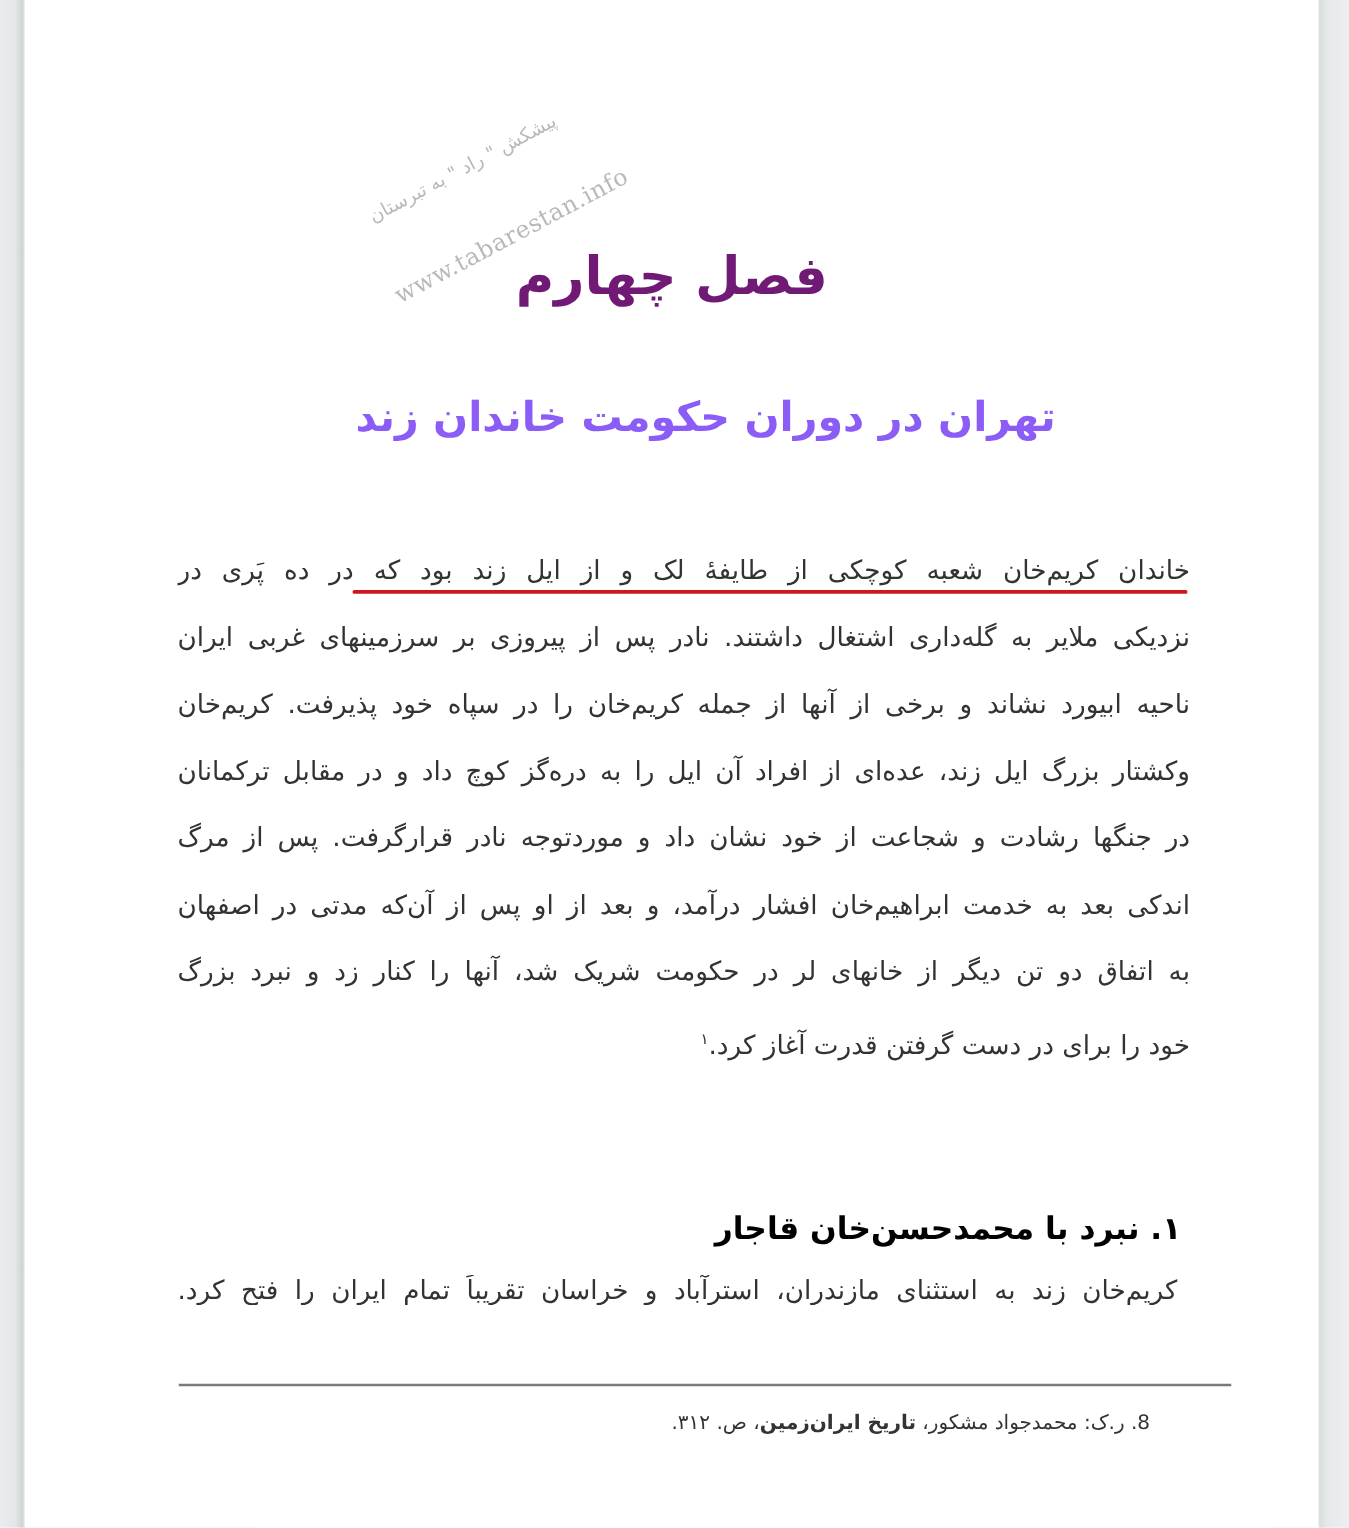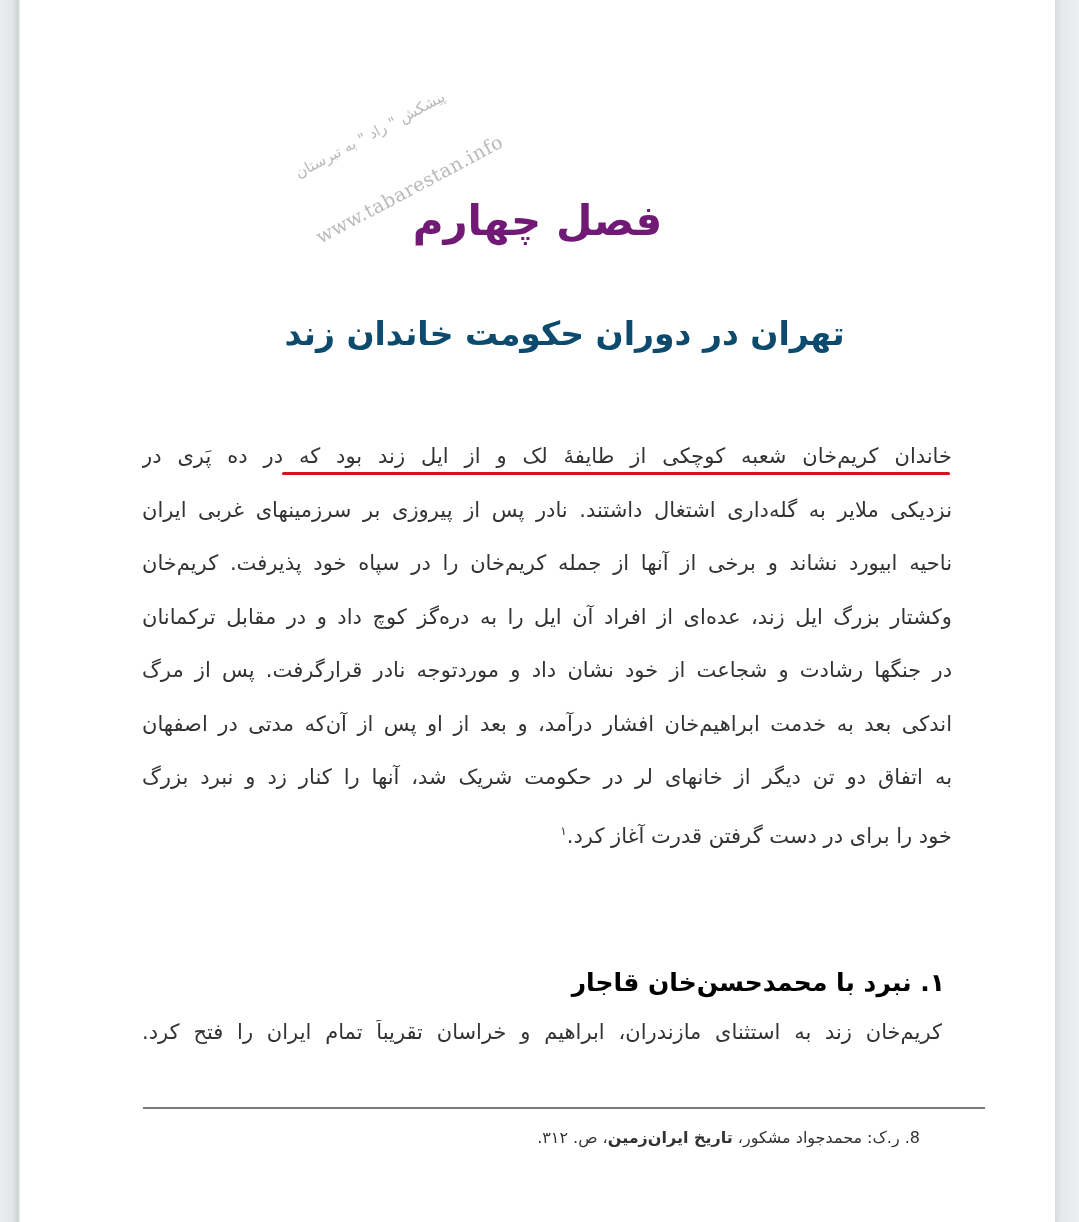--- a/index.html
+++ b/index.html
@@ -39,21 +39,21 @@
     white-space: nowrap; letter-spacing: 0.5px;
   }
   .chapter {
     position: absolute; left: 0; right: 0; top: 196px; text-align: center;
     font-family: "DejaVu Sans", sans-serif; font-weight: bold;
     font-size: 42px; color: #701a75; direction: rtl;
   }
   .chapter-sub {
     position: absolute; left: 0; right: 0; top: 314px; text-align: center;
     font-family: "DejaVu Sans", sans-serif; font-weight: bold;
-    font-size: 33px; color: #0c4a6e; direction: rtl;
+    font-size: 33px; color: #8b5cf6; direction: rtl;
     padding-left: 54px; box-sizing: border-box;
   }
   .body-text {
     position: absolute; left: 122px; width: 810px; top: 430px;
     direction: rtl; text-align: justify; text-align-last: right;
     font-family: "DejaVu Sans", sans-serif; font-size: 21px; line-height: 53.5px;
     color: #333;
   }
   .body-line { display: block; white-space: nowrap; text-align: justify; text-align-last: justify; overflow: hidden; height: 53.5px; }
   .body-line.last { text-align-last: right; }
@@ -106,20 +106,20 @@
     <span class="body-line">نزدیکی ملایر به گله‌داری اشتغال داشتند. نادر پس از پیروزی بر سرزمینهای غربی ایران</span>
     <span class="body-line">ناحیه ابیورد نشاند و برخی از آنها از جمله کریم‌خان را در سپاه خود پذیرفت. کریم‌خان</span>
     <span class="body-line">وکشتار بزرگ ایل زند، عده‌ای از افراد آن ایل را به دره‌گز کوچ داد و در مقابل ترکمانان</span>
     <span class="body-line">در جنگها رشادت و شجاعت از خود نشان داد و موردتوجه نادر قرارگرفت. پس از مرگ</span>
     <span class="body-line">اندکی بعد به خدمت ابراهیم‌خان افشار درآمد، و بعد از او پس از آن‌که مدتی در اصفهان</span>
     <span class="body-line">به اتفاق دو تن دیگر از خانهای لر در حکومت شریک شد، آنها را کنار زد و نبرد بزرگ</span>
     <span class="body-line last"><span>خود را برای در دست گرفتن قدرت آغاز کرد.</span><sup>۱</sup></span>
   </div>
 
   <div class="section-heading">۱. نبرد با محمدحسن‌خان قاجار</div>
-  <div class="section-text">کریم‌خان زند به استثنای مازندران، ابراهیم و خراسان تقریباً تمام ایران را فتح کرد.</div>
+  <div class="section-text">کریم‌خان زند به استثنای مازندران، استرآباد و خراسان تقریباً تمام ایران را فتح کرد.</div>
 
   <div class="footnote-rule"></div>
   <div class="footnote"><span>8. ر.ک: محمدجواد مشکور، </span><b>تاریخ ایران‌زمین</b><span>، ص. ۳۱۲.</span></div>
 
 </div>
 
 <div class="frame-right"></div>
 
 </body></html>

